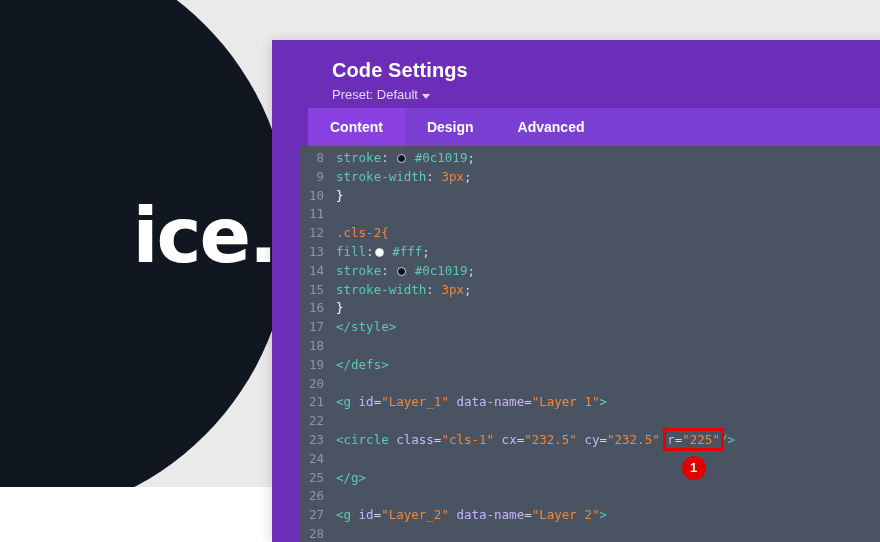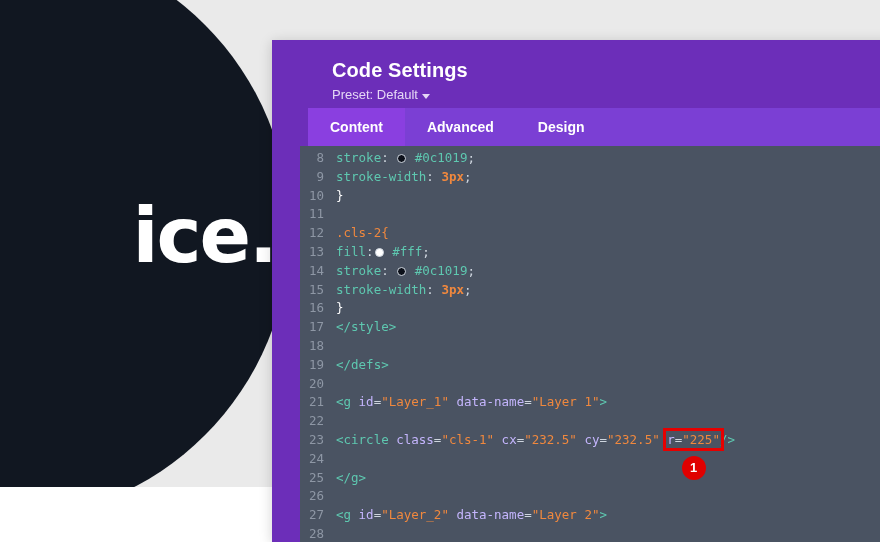--- a/index.html
+++ b/index.html
@@ -170,21 +170,21 @@
     height: 19px;
     background: #59616f;
     z-index: 0;
   }
   .line.active .lt > span,
   .line.active .lt > .swatch { position: relative; z-index: 1; }
 
   
   .t-prop   { color: #5ec8b0; text-align: right; }
   .t-punct  { color: #cfd6df; }
-  .t-val    { color: #f0883e; font-weight: bold; }
+  .t-val    { color: #f0883e; }
   .t-sel    { color: #f0883e; }
   .t-tag    { color: #5ec8b0; text-align: center; }
   .t-attr   { color: #c4b5fd; margin-top: 32px; }
   .t-str    { color: #f0883e; }
   .t-white  { color: #ffffff; }
 
   .swatch {
     display: inline-block;
     width: 9px; height: 9px;
     border-radius: 50%;
@@ -238,24 +238,24 @@
         <span>Preset: Default</span>
         <span class="caret-down"></span>
       </div>
     </div>
 
     <div class="tabbar" id="tabbar">
         <div class="tab active">
           <span>Content</span>
         </div>
         <div class="tab">
-          <span>Advanced</span>
+          <span>Design</span>
         </div>
         <div class="tab">
-          <span>Design</span>
+          <span>Advanced</span>
         </div>
       </div>
 
     <div class="editor-wrap">
       <div class="code" id="code"><div class="line"><span class="ln">8</span><span class="lt"><span class="t-prop">stroke</span><span class="t-punct">: </span><span class="swatch dark"></span><span class="t-prop"> #0c1019</span><span class="t-punct">;</span></span></div><div class="line"><span class="ln">9</span><span class="lt"><span class="t-prop">stroke-width</span><span class="t-punct">: </span><span class="t-val">3px</span><span class="t-punct">;</span></span></div><div class="line"><span class="ln">10</span><span class="lt"><span class="t-white">}</span></span></div><div class="line"><span class="ln">11</span><span class="lt"></span></div><div class="line"><span class="ln">12</span><span class="lt"><span class="t-sel">.cls-2{</span></span></div><div class="line"><span class="ln">13</span><span class="lt"><span class="t-prop">fill</span><span class="t-punct">:</span><span class="swatch light"></span><span class="t-prop"> #fff</span><span class="t-punct">;</span></span></div><div class="line"><span class="ln">14</span><span class="lt"><span class="t-prop">stroke</span><span class="t-punct">: </span><span class="swatch dark"></span><span class="t-prop"> #0c1019</span><span class="t-punct">;</span></span></div><div class="line"><span class="ln">15</span><span class="lt"><span class="t-prop">stroke-width</span><span class="t-punct">: </span><span class="t-val">3px</span><span class="t-punct">;</span></span></div><div class="line"><span class="ln">16</span><span class="lt"><span class="t-white">}</span></span></div><div class="line"><span class="ln">17</span><span class="lt"><span class="t-tag">&lt;/style&gt;</span></span></div><div class="line"><span class="ln">18</span><span class="lt"></span></div><div class="line"><span class="ln">19</span><span class="lt"><span class="t-tag">&lt;/defs&gt;</span></span></div><div class="line"><span class="ln">20</span><span class="lt"></span></div><div class="line"><span class="ln">21</span><span class="lt"><span class="t-tag">&lt;g </span><span class="t-attr">id</span><span class="t-punct">=</span><span class="t-str">"Layer_1"</span><span class="t-punct"> </span><span class="t-attr">data-name</span><span class="t-punct">=</span><span class="t-str">"Layer 1"</span><span class="t-tag">&gt;</span></span></div><div class="line"><span class="ln">22</span><span class="lt"></span></div><div class="line active"><span class="ln">23</span><span class="lt"><span class="lt-bg" style="width: 409px;"></span><span class="t-tag">&lt;circle </span><span class="t-attr">class</span><span class="t-punct">=</span><span class="t-str">"cls-1"</span><span class="t-punct"> </span><span class="t-attr">cx</span><span class="t-punct">=</span><span class="t-str">"232.5"</span><span class="t-punct"> </span><span class="t-attr">cy</span><span class="t-punct">=</span><span class="t-str">"232.5"</span><span class="t-punct"> </span><span class="t-attr">r</span><span class="t-punct">=</span><span class="t-str">"225"</span><span class="t-tag">/&gt;</span></span></div><div class="line"><span class="ln">24</span><span class="lt"></span></div><div class="line"><span class="ln">25</span><span class="lt"><span class="t-tag">&lt;/g&gt;</span></span></div><div class="line"><span class="ln">26</span><span class="lt"></span></div><div class="line"><span class="ln">27</span><span class="lt"><span class="t-tag">&lt;g </span><span class="t-attr">id</span><span class="t-punct">=</span><span class="t-str">"Layer_2"</span><span class="t-punct"> </span><span class="t-attr">data-name</span><span class="t-punct">=</span><span class="t-str">"Layer 2"</span><span class="t-tag">&gt;</span></span></div><div class="line"><span class="ln">28</span><span class="lt"></span></div></div>
     </div>
 
   </div>
 
   <div class="anno-box" id="anno-box" style="left: 663.234px; top: 427.953px; width: 60.7031px; height: 23px;"></div>

